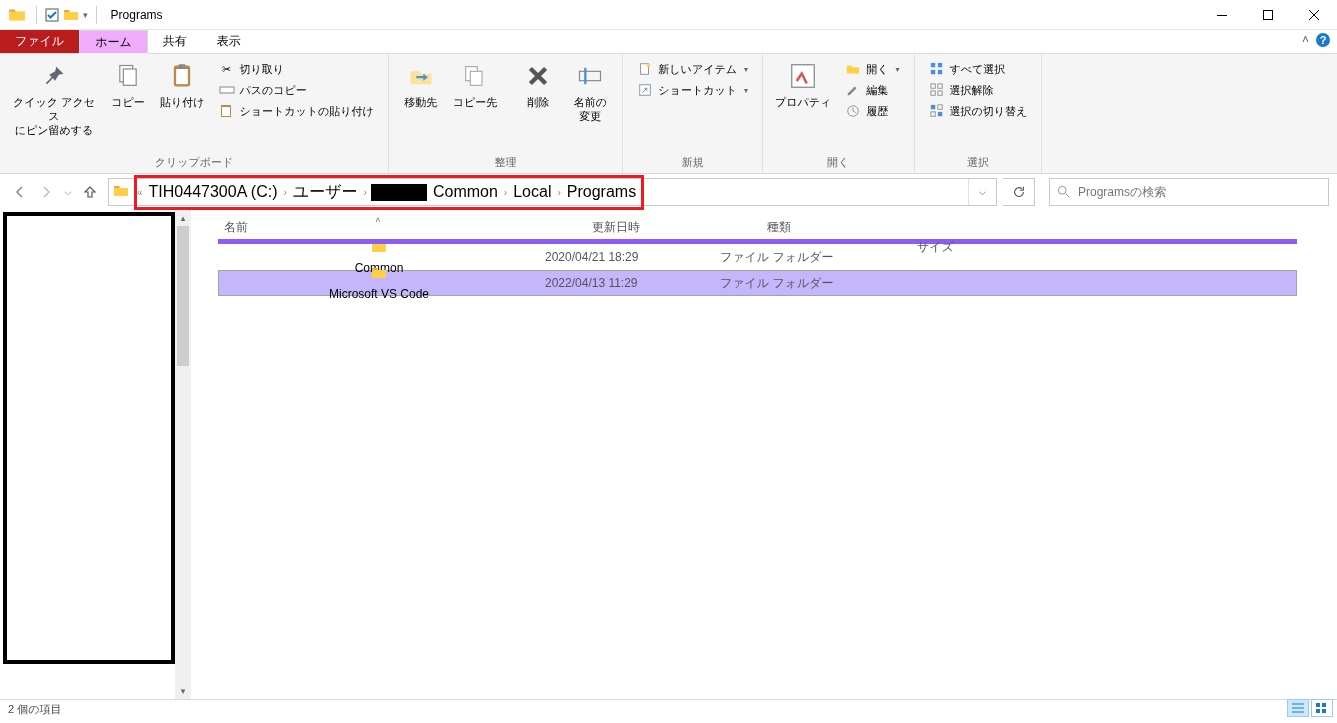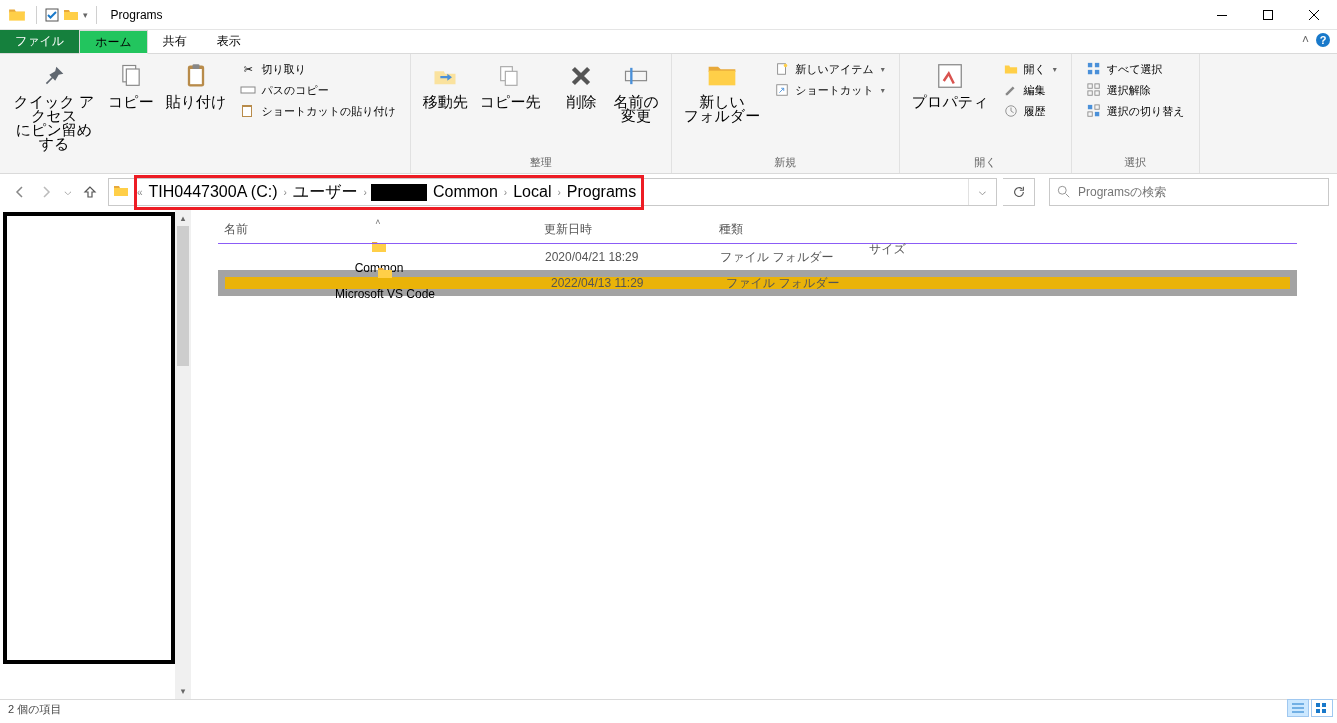--- a/index.html
+++ b/index.html
@@ -10,33 +10,33 @@
 .title-icon { width: 18px; height: 18px; margin: 0 6px 0 8px; }
 .qat { display: flex; align-items: center; gap: 4px; }
 .qat .sep { width: 1px; height: 18px; background: #d0d0d0; margin: 0 4px; }
 .title-text { margin-left: 10px; font-size: 12px; }
 .win-controls { position: absolute; right: 0; top: 0; display: flex; }
 .win-btn { width: 46px; height: 30px; display: flex; align-items: center; justify-content: center; }
 
 
 .tabs { height: 24px; display: flex; align-items: stretch; background: #fff; border-bottom: 1px solid #dadada; position: relative; }
 .tab { padding: 0 15px; display: flex; align-items: center; font-size: 12px; }
-.tab.file { background: #15803d; color: #fff; }
-.tab.active { background: #22c55e; border: 1px solid #dadada; border-bottom: 1px solid #f5f5f5; margin-bottom: -1px; }
+.tab.file { background: #b91c1c; color: #fff; }
+.tab.active { background: #f0abfc; border: 1px solid #dadada; border-bottom: 1px solid #f5f5f5; margin-bottom: -1px; }
 .tabs-right { position: absolute; right: 6px; top: 2px; display: flex; align-items: center; gap: 6px; }
 
 
 .ribbon { height: 120px; background: #f5f5f5; border-bottom: 1px solid #dadada; display: flex; }
 .ribbon-group { border-right: 1px solid #e1e1e1; display: flex; flex-direction: column; padding: 2px 6px 0; }
 .ribbon-group .group-body { flex: 1; display: flex; align-items: flex-start; }
 .ribbon-group .group-label { text-align: center; font-size: 11px; color: #666; padding: 2px 0 3px; }
 
 .big-btn { display: flex; flex-direction: column; align-items: center; justify-content: flex-start; padding: 4px 6px 0; text-align: center; min-width: 52px; }
 .big-btn .big-icon { width: 32px; height: 32px; margin-bottom: 3px; display: flex; align-items: center; justify-content: center; }
-.big-btn .lbl { font-size: 15px; line-height: 14px; max-width: 84px; }
+.big-btn .lbl { font-size: 11px; line-height: 14px; max-width: 84px; }
 
 .stack { display: flex; flex-direction: column; gap: 3px; padding: 4px 4px 0; }
 .stack-item { display: flex; align-items: center; gap: 5px; font-size: 11px; padding: 1px 4px; white-space: nowrap; }
 .stack-item .sm-icon { width: 16px; height: 16px; display: inline-flex; align-items: center; justify-content: center; flex-shrink: 0; }
 
 
 .navbar { height: 36px; display: flex; align-items: center; padding: 4px 8px; gap: 6px; }
 .nav-arrows { display: flex; align-items: center; gap: 2px; }
 .nav-btn { width: 24px; height: 24px; display: flex; align-items: center; justify-content: center; color: #777; }
 .address { flex: 1; height: 28px; border: 1px solid #c9c9c9; display: flex; align-items: center; position: relative; }
@@ -54,30 +54,30 @@
 
 
 .main { display: flex; height: calc(100% - 30px - 24px - 120px - 36px - 24px); }
 .navpane { width: 180px; position: relative; border-right: 1px solid #e5e5e5; }
 .navpane .redact-box { position: absolute; left: 3px; top: 2px; width: 172px; height: 452px; border: 4px solid #000; background: #fff; }
 .navpane .scrollbar { position: absolute; right: -12px; top: 0; bottom: 0; width: 16px; background: #f0f0f0; }
 .navpane .scrollbar .thumb-up { position: absolute; left: 2px; right: 2px; top: 16px; height: 140px; background: #cdcdcd; }
 .navpane .scrollbar .arrow { position: absolute; left: 0; right: 0; height: 16px; display:flex; align-items:center; justify-content:center; color:#666; font-size:9px;}
 
 .content { flex: 1; margin-left: 16px; padding: 6px 40px 0 22px; }
-.cols { display: flex; align-items: center; height: 28px; border-bottom: 1px solid #8b5cf6; color: #555; font-size: 12px; position: relative;}
+.cols { display: flex; align-items: center; height: 28px; border-bottom: 5px solid #8b5cf6; color: #555; font-size: 12px; position: relative;}
 .col { padding: 0 6px; position: relative; }
 .col.name { width: 320px; }
-.col.date { width: 175px; }
+.col.date { width: 175px; margin-left: 48px; }
 .col.type { width: 150px; }
 .col.size { width: 120px; margin-top: 40px; }
 .col .sort { font-size: 9px; color: #777; position: absolute; top:-4px; left:50%; transform:translateX(-50%);}
 .rows { }
 .row { display: flex; align-items: center; height: 26px; font-size: 12px; border: 1px solid transparent; }
-.row.selected { background: #eab308; border: 7px solid #a3a3a3; }
+.row.selected { background: #c4b5fd; border: 1px solid #a3a3a3; }
 .row .c { padding: 0 6px; flex-direction: column; }
 .row .c.name { width: 320px; display: flex; align-items: center; gap: 6px; }
 .row .c.date { width: 175px; color: #555; }
 .row .c.type { width: 150px; color: #555; }
 .row .c.size { width: 120px; }
 
 
 .status { height: 20px; border-top: 1px solid #dadada; display: flex; align-items: center; padding: 0 8px; font-size: 11px; color: #444; position: relative; }
 .status .view-btns { position: absolute; right: 4px; bottom: 2px; display: flex; gap: 2px; }
 .view-btn { width: 22px; height: 18px; border: 1px solid #a0c8f0; display:flex; align-items:center; justify-content:center;}
@@ -200,20 +200,21 @@
             <span class="sm-icon">
               <svg width="16" height="16" viewBox="0 0 16 16">
                 <rect x="2" y="2" width="10" height="12" fill="#b88b4a"></rect>
                 <rect x="3" y="4" width="8" height="9" fill="#fff"></rect>
               </svg>
             </span>
             <span>ショートカットの貼り付け</span>
           </div>
       </div>
     </div>
+    <div class="group-label">クリップボード</div>
   </div>
 
   <div class="ribbon-group">
     <div class="group-body">
       <div class="big-btn">
         <span class="big-icon">
             <svg width="28" height="28" viewBox="0 0 24 24">
               <path class="folder-large" d="M3 8h8l1 2h9v9H3z" opacity="0.5"></path>
               <path fill="#4a90d9" d="M8 12h6v-2l4 3-4 3v-2H8z"></path>
             </svg>
@@ -247,30 +248,20 @@
           </span>
         <span class="lbl" style="white-space:pre-line;">名前の
 変更</span>
       </div>
     </div>
     <div class="group-label">整理</div>
   </div>
 
   <div class="ribbon-group">
     <div class="group-body">
-      <div class="big-btn">
-        <span class="big-icon">
-            <svg width="32" height="32" viewBox="0 0 24 24">
-              <path class="folder-shade" d="M2 5h7l2 2h11v2H2z"></path>
-              <path class="folder-large" d="M2 8h20v11H2z"></path>
-            </svg>
-          </span>
-        <span class="lbl" style="white-space:pre-line;">新しい
-フォルダー</span>
-      </div>
       <div class="stack">
         <div class="stack-item">
             <span class="sm-icon">
               <svg width="14" height="14" viewBox="0 0 16 16">
                 <rect x="3" y="2" width="9" height="12" fill="#fff" stroke="#888"></rect>
                 <circle cx="12" cy="4" r="2" fill="#ffcf48"></circle>
               </svg>
             </span>
             <span>新しいアイテム</span>
             <span style="font-size:8px;color:#666;margin-left:2px;">▾</span>

